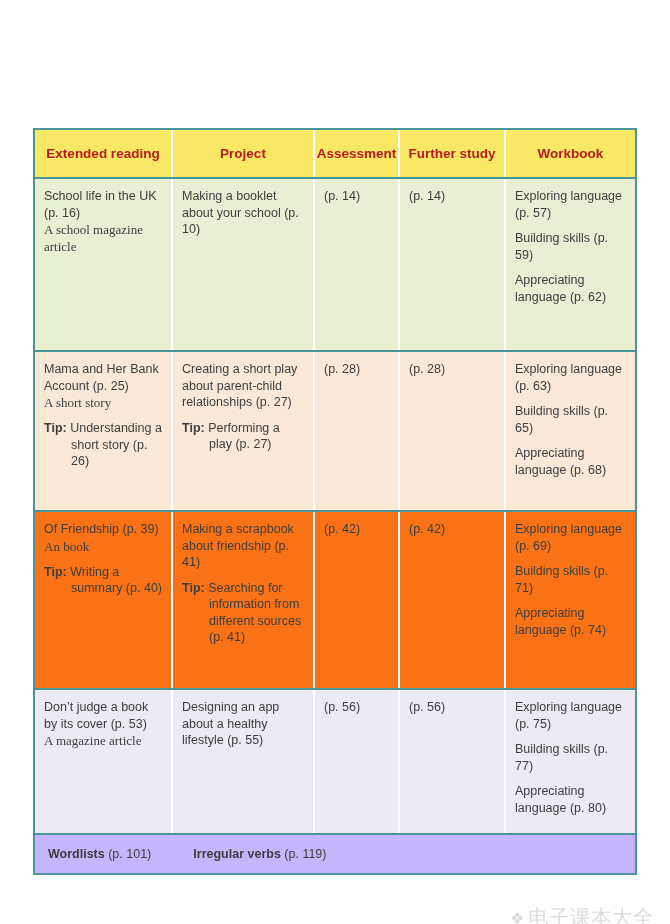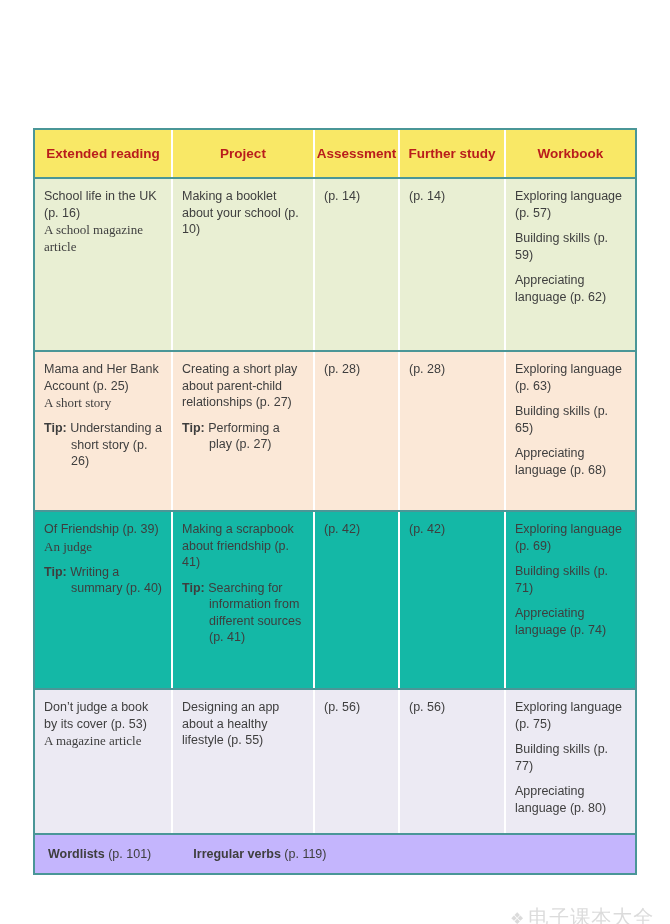--- a/index.html
+++ b/index.html
@@ -137,24 +137,24 @@
     <div class="cell c4">
       <p>(p. 28)</p>
     </div>
     <div class="cell c5">
       <p class="wb-item">Exploring language (p. 63)</p>
       <p class="wb-item">Building skills (p. 65)</p>
       <p class="wb-item">Appreciating language (p. 68)</p>
     </div>
   </div>
 
-  <div class="trow r3" style="background: #14b8a6;">
+  <div class="trow r3" style="background: #f97316;">
     <div class="cell c1">
       <p>Of Friendship (p. 39)</p>
-      <p class="genre">An judge</p>
+      <p class="genre">An book</p>
       <p class="tip"><b>Tip:</b> <span>Writing a summary (p. 40)</span></p>
     </div>
     <div class="cell c2">
       <p>Making a scrapbook about friendship (p. 41)</p>
       <p class="tip"><b>Tip:</b> <span>Searching for information from different sources (p. 41)</span></p>
     </div>
     <div class="cell c3">
       <p>(p. 42)</p>
     </div>
     <div class="cell c4">

